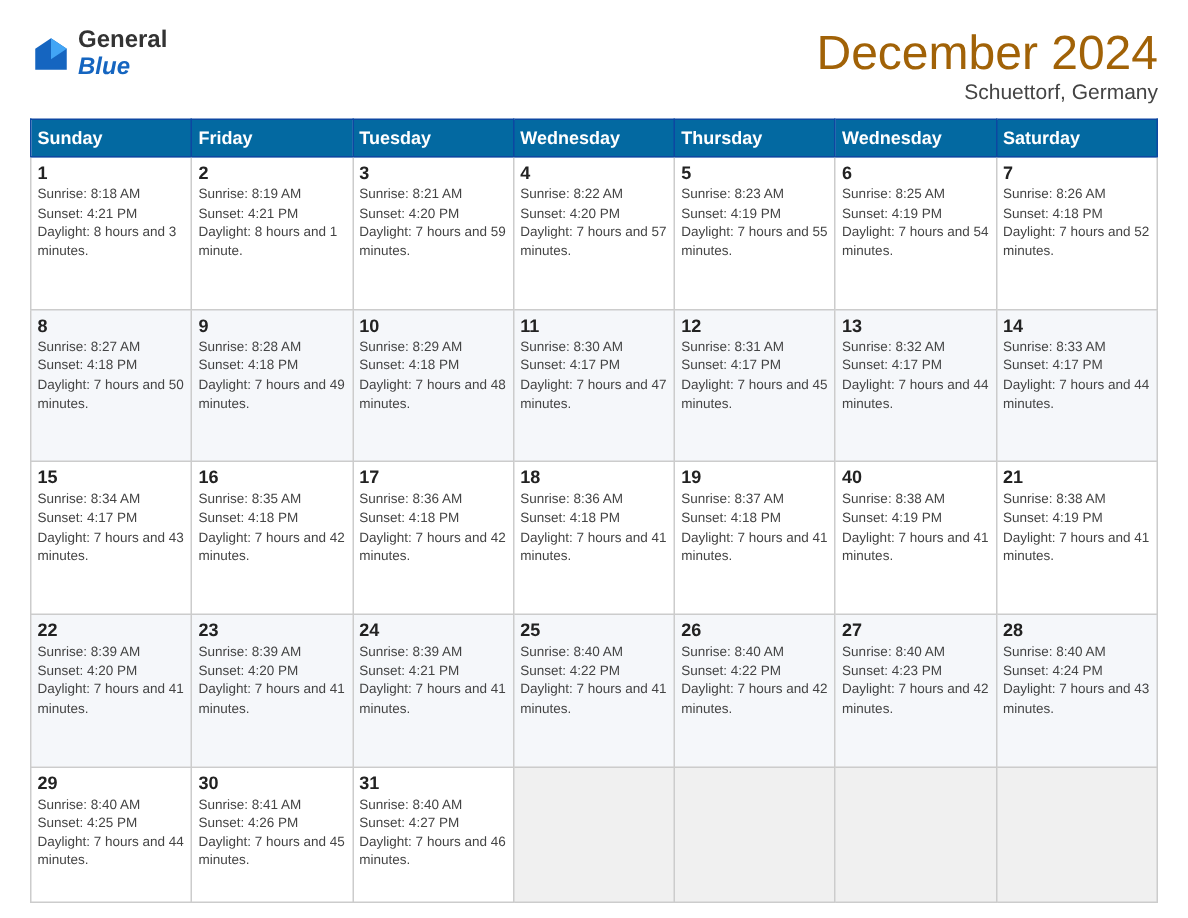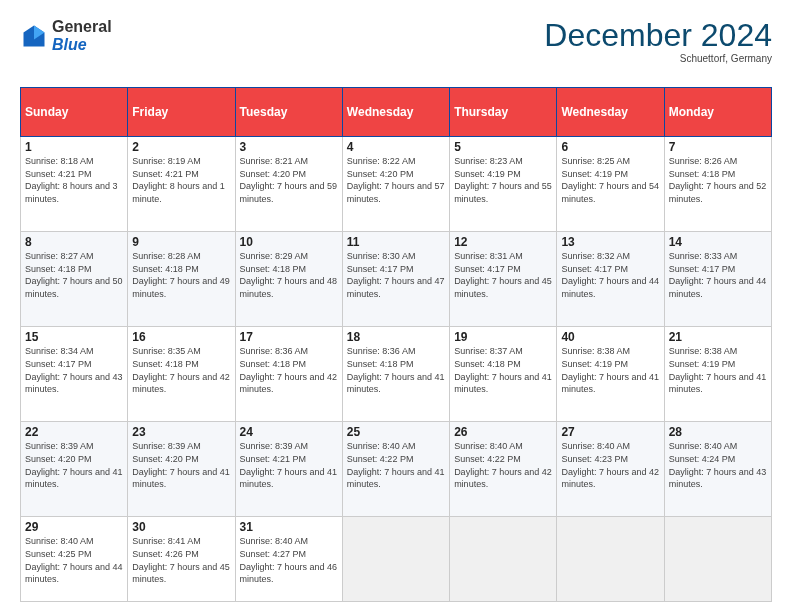--- a/index.html
+++ b/index.html
@@ -9,21 +9,20 @@
       width: 792px;
       height: 612px;
       overflow: hidden;
     }
     .page {
       width: 792px;
       height: 612px;
       padding: 18px 20px 10px 20px;
       display: flex;
       flex-direction: column;
-      gap: 13px;
     }
     .header {
       display: flex;
       justify-content: space-between;
       align-items: flex-start;
       margin-bottom: 10px;
     }
     .logo {
       display: flex;
       align-items: center;
@@ -39,39 +38,39 @@
     .logo-icon {
       width: 28px;
       height: 28px;
     }
     .title-block {
       text-align: right;
     }
     .month-title {
       font-size: 32px;
       font-weight: normal;
-      color: #0c4a6e;
+      color: #a16207;
       line-height: 1.1;
     }
     .subtitle {
-      font-size: 10px;
+      font-size: 14px;
       color: #444;
     }
     .calendar {
       flex: 1;
       border-collapse: collapse;
       width: 100%;
       table-layout: fixed;
     }
     .calendar th {
-      background: #ef4444;
+      background: #0369a1;
       color: #fff;
       font-size: 12px;
       font-weight: bold;
-      padding: 17px 4px;
+      padding: 5px 4px;
       text-align: left;
       border: 1px solid #0d47a1;
     }
     .calendar td {
       border: 1px solid #ccc;
       vertical-align: top;
       padding: 3px 4px;
       font-size: 9.5px;
       color: #333;
       height: 90px;
@@ -123,21 +122,21 @@
 
   <table class="calendar">
     <thead>
       <tr>
         <th>Sunday</th>
         <th>Friday</th>
         <th>Tuesday</th>
         <th>Wednesday</th>
         <th>Thursday</th>
         <th>Wednesday</th>
-        <th>Monday</th>
+        <th>Saturday</th>
       </tr>
     </thead>
     <tbody id="calendar-body">
     <tr>
           <td>
             <span class="day-num">1</span>
             <div class="day-info">Sunrise: 8:18 AM<br>Sunset: 4:21 PM<br>Daylight: 8 hours and 3 minutes.</div>
           </td>
           <td>
             <span class="day-num">2</span>

